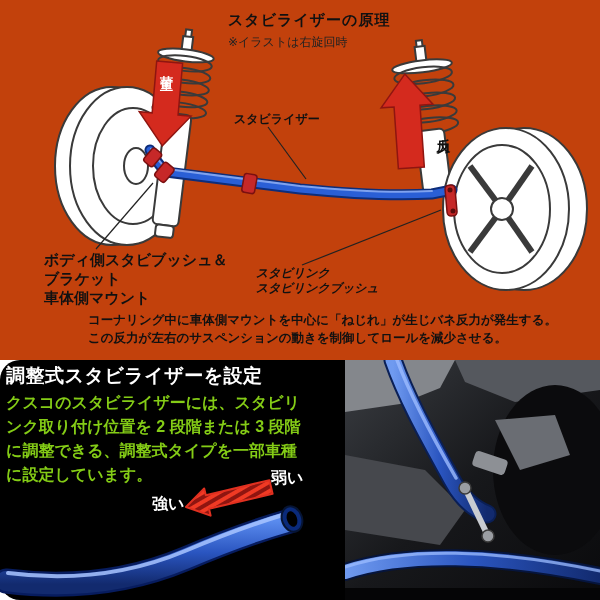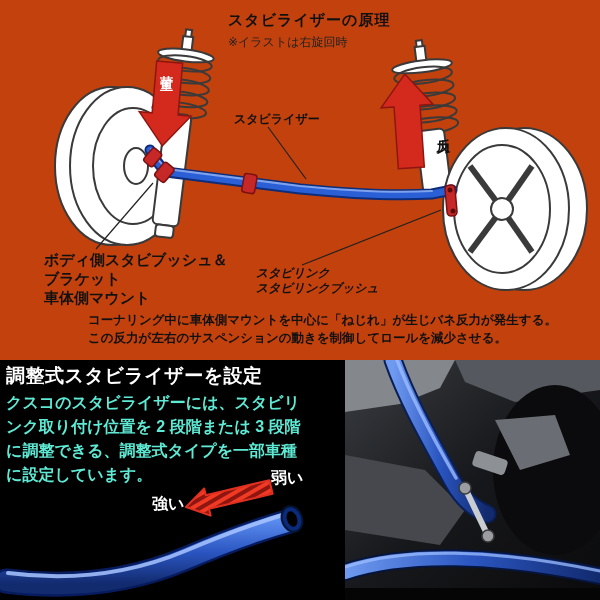--- a/index.html
+++ b/index.html
@@ -15,23 +15,23 @@
           writing-mode:vertical-rl;letter-spacing:3px;}
   .p-react{left:435px;top:126px;font-size:14px;font-weight:bold;color:#111;
            writing-mode:vertical-rl;letter-spacing:3px;}
   .p-mount{left:44px;top:250px;font-size:15px;font-weight:bold;color:#111;
            line-height:1.28;white-space:pre-line;}
   .p-link{left:256px;top:266px;font-size:12px;font-weight:bold;color:#111;
           line-height:1.28;white-space:pre-line;font-style:italic;}
   .p-desc{left:44px;top:312px;font-size:12.5px;font-weight:600;color:#111;
           line-height:1.42;white-space:pre-line;margin-left:44px;}
   
-  #adjustable{position:absolute;left:0;top:360px;width:600px;height:240px;background:#000;}
+  #adjustable{position:absolute;left:0;top:360px;width:600px;height:240px;background:#000;border-radius:20px;}
   .a-title{left:6px;top:3px;font-size:19px;font-weight:bold;color:#fff;letter-spacing:.5px;}
-  .a-body{left:6px;top:31px;width:302px;font-size:16px;font-weight:bold;color:#5eead4;
+  .a-body{left:6px;top:31px;width:302px;font-size:16px;font-weight:bold;color:#84cc16;
           line-height:1.5;}
   .a-strong{left:152px;top:134px;font-size:16px;font-weight:bold;color:#fff;}
   .a-weak{left:271px;top:108px;font-size:16px;font-weight:bold;color:#fff;text-align:center;}
   svg{display:block;}
 </style>
 </head>
 <body>
 
 <div id="stage">
 

